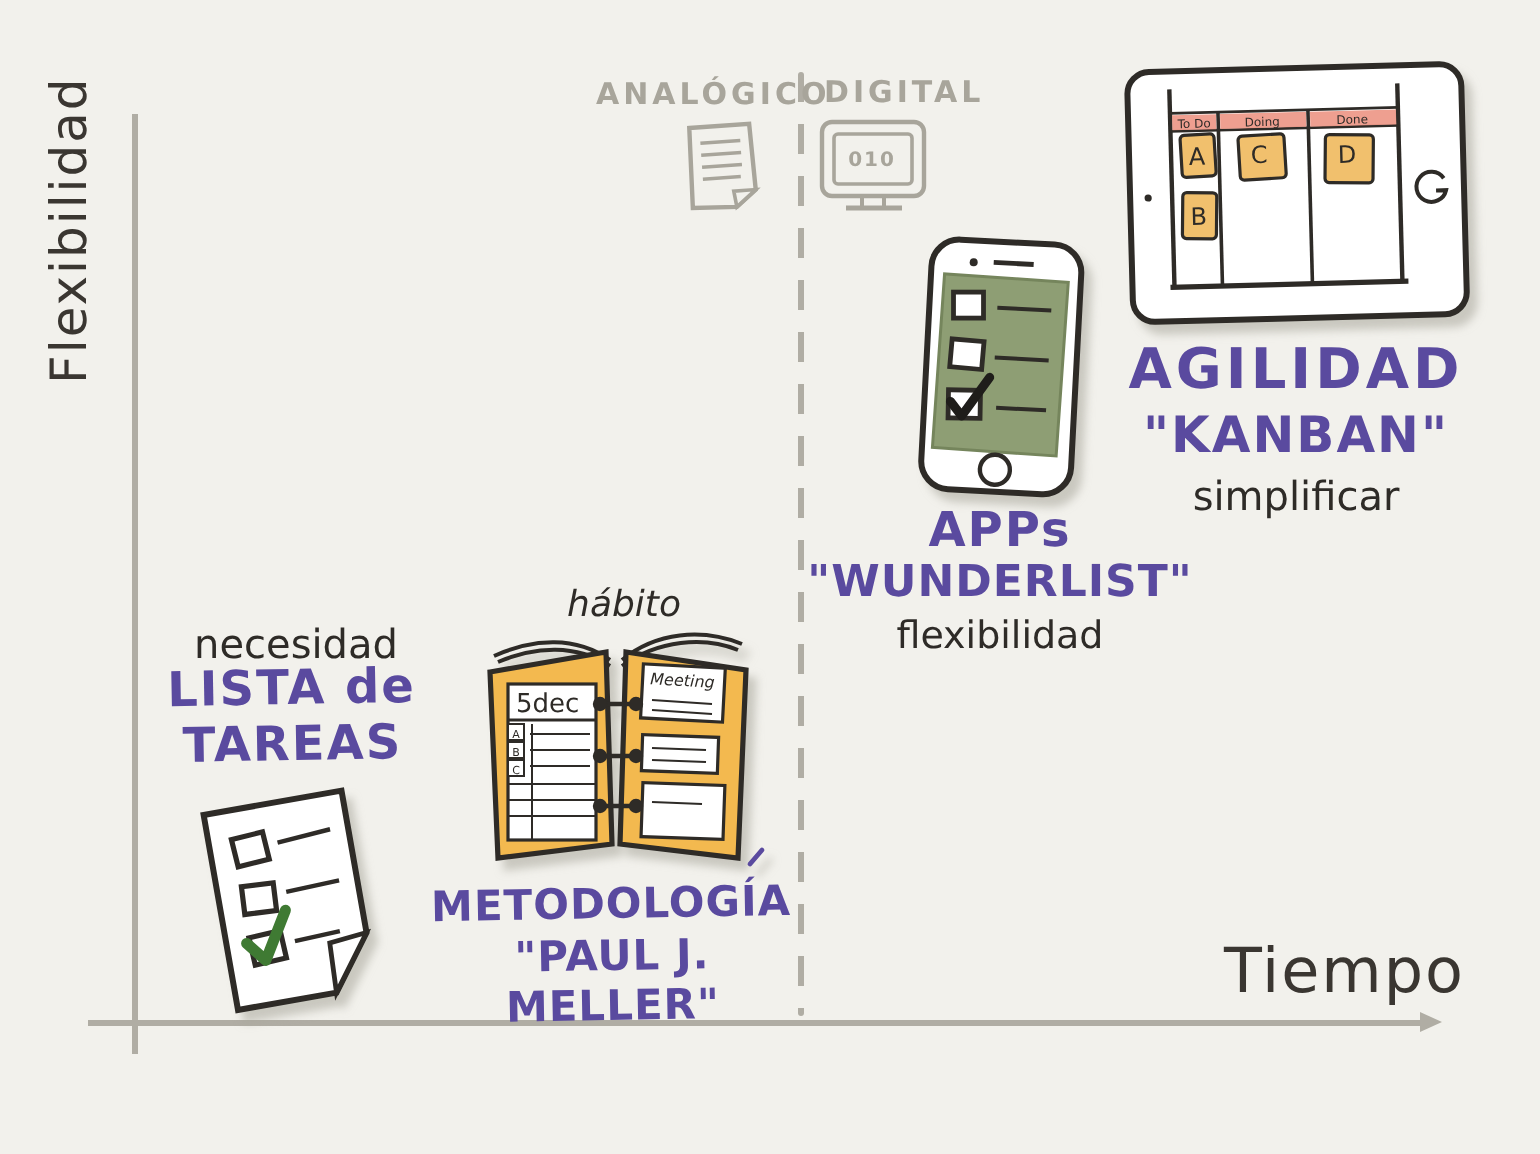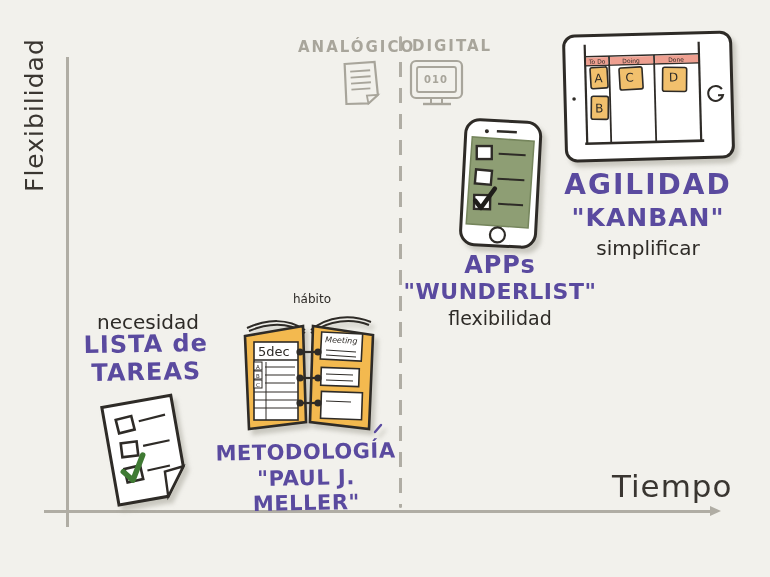--- a/index.html
+++ b/index.html
@@ -16,21 +16,21 @@
   .x-arrow{left:710px;top:506px;width:0;height:0;border-left:11px solid #b0ada4;border-top:5px solid transparent;border-bottom:5px solid transparent;}
   .y-label{left:20px;top:192px;width:140px;font-size:25px;color:#3a3631;transform:rotate(-90deg);transform-origin:top left;letter-spacing:1px;}
   .x-label{left:612px;top:468px;font-size:31px;color:#3a3631;letter-spacing:1px;}
   
   .divider{left:399px;top:36px;width:3px;height:472px;background:repeating-linear-gradient(to bottom,#b0ada4 0 15px,transparent 15px 26px);border-radius:2px;}
   .region-analog{left:298px;top:38px;width:96px;text-align:left;}
   .region-digital{left:412px;top:37px;width:90px;text-align:left;}
   
   .note-necesidad{left:88px;top:310px;width:120px;font-size:20px;}
   .title-tareas{left:76px;top:331px;width:140px;font-size:24px;line-height:1.15;letter-spacing:1px;transform:rotate(-1deg);}
-  .note-habito{left:260px;top:292px;width:104px;font-size:12px;}
+  .note-habito{left:260px;top:292px;width:104px;font-size:18px;font-style:italic;}
   .title-metodologia{left:206px;top:440px;width:200px;font-size:21px;line-height:1.22;letter-spacing:0.5px;transform:rotate(-1deg);}
   .block-apps{left:402px;top:251px;width:196px;}
   .apps-l1{font-size:24px;letter-spacing:1px;}
   .apps-l2{font-size:22px;letter-spacing:0.5px;}
   .apps-note{font-size:19px;margin-top:3px;}
   .block-agilidad{left:556px;top:168px;width:184px;}
   .agi-l1{font-size:28px;letter-spacing:2px;}
   .agi-l2{font-size:25px;letter-spacing:1px;margin-top:2px;}
   .agi-note{font-size:20px;margin-top:4px;}
   

